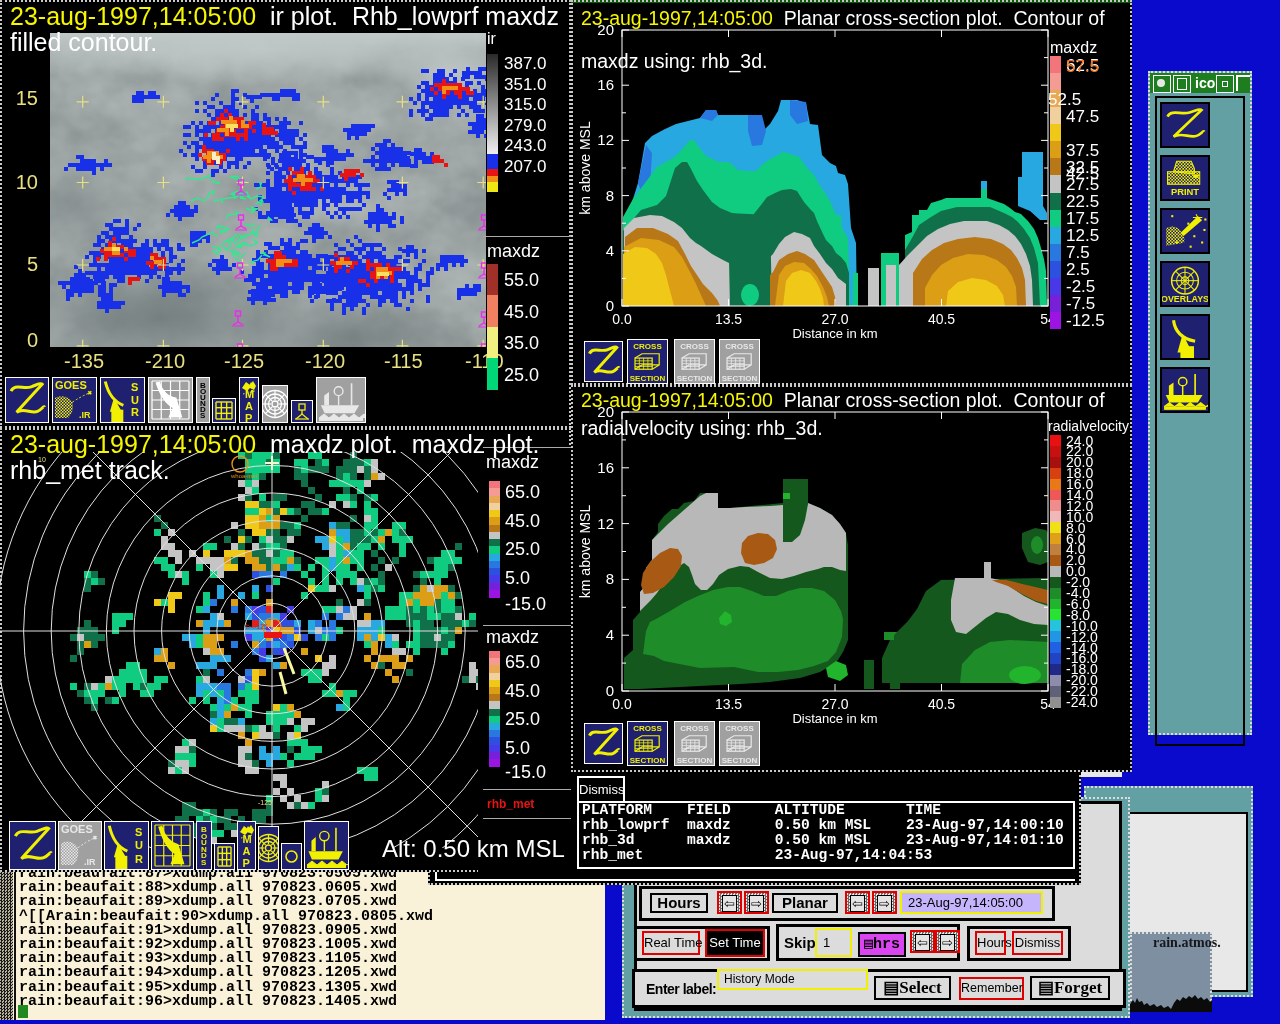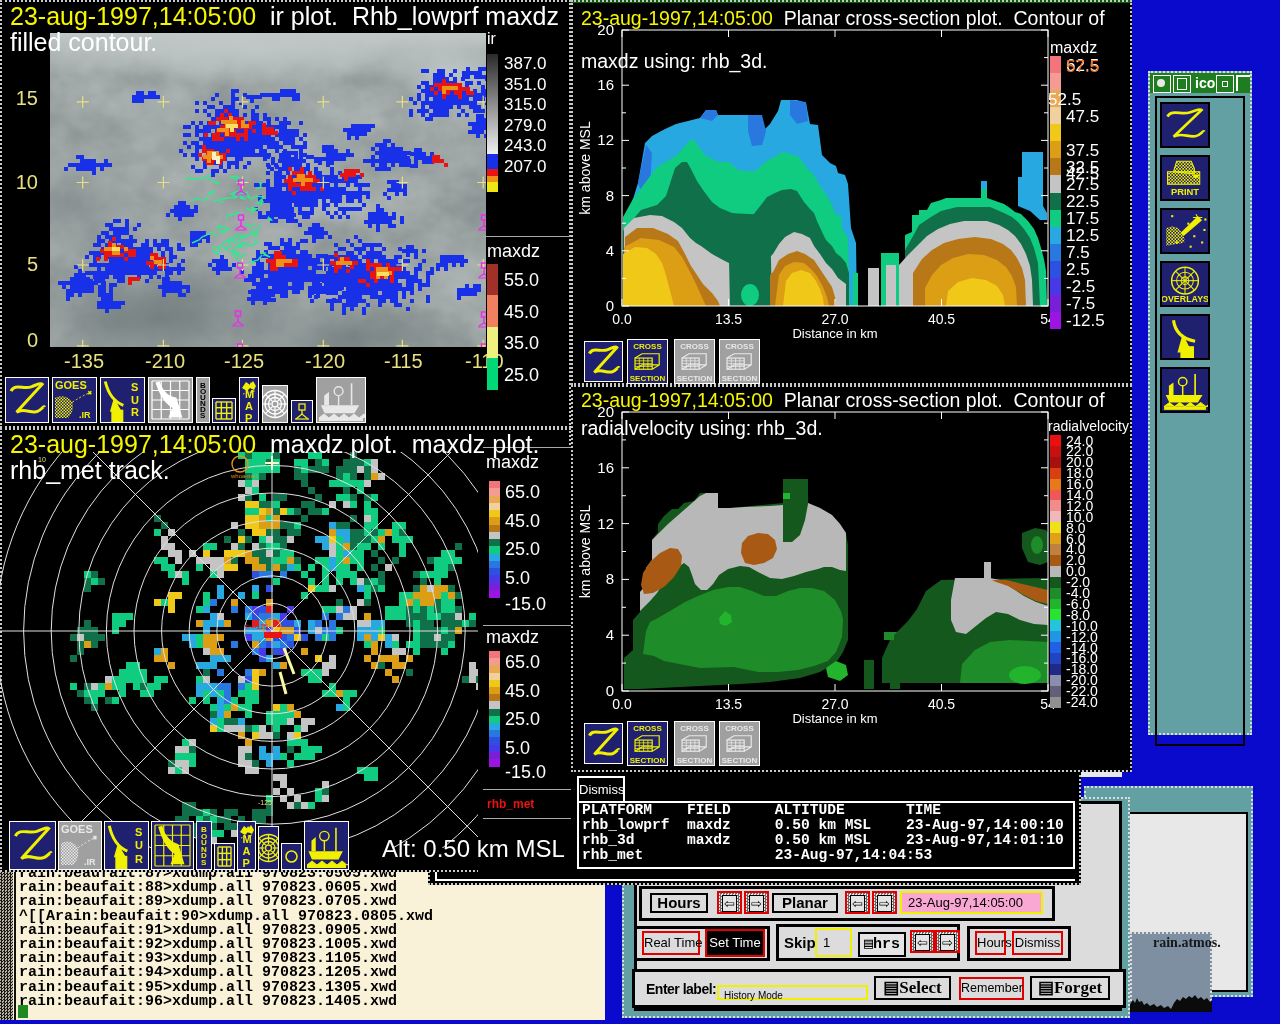--- a/index.html
+++ b/index.html
@@ -48,38 +48,38 @@
 <div class="abs" style="left:622px;top:797px;width:508px;height:221px;background:#62A0A3;outline:2px dotted #ddd;outline-offset:-2px;">
   <div class="abs" style="left:12px;top:4px;width:488px;height:210px;background:#DCDCDC;border:3px solid #000;box-sizing:border-box;"></div>
 
   <div class="abs" style="left:17px;top:89px;width:416px;height:35px;border:3px solid #000;box-sizing:border-box;background:#DCDCDC;"></div>
   <div class="abs" style="left:28px;top:96px;width:58px;height:20px;border:2px solid #000;background:#DCDCDC;box-sizing:border-box;text-align:center;font-weight:bold;font-size:15px;line-height:16px;">Hours</div>
   <div class="abs arrowbtn" style="left:95px;top:94px;"><span>⇦</span></div>
   <div class="abs arrowbtn" style="left:122px;top:94px;"><span>⇨</span></div>
   <div class="abs" style="left:150px;top:96px;width:66px;height:20px;border:2px solid #000;background:#DCDCDC;box-sizing:border-box;text-align:center;font-weight:bold;font-size:15px;line-height:16px;">Planar</div>
   <div class="abs arrowbtn" style="left:223px;top:94px;"><span>⇦</span></div>
   <div class="abs arrowbtn" style="left:250px;top:94px;"><span>⇨</span></div>
-  <div class="abs" style="left:278px;top:94px;width:143px;height:23px;border:2px solid #f0f000;background:#f9a8d4;box-sizing:border-box;font-size:13px;line-height:19px;padding-left:6px;">23-Aug-97,14:05:00</div>
+  <div class="abs" style="left:278px;top:94px;width:143px;height:23px;border:2px solid #f0f000;background:#c4b5fd;box-sizing:border-box;font-size:13px;line-height:19px;padding-left:6px;">23-Aug-97,14:05:00</div>
 
   <div class="abs" style="left:12px;top:129px;width:136px;height:35px;border:3px solid #000;box-sizing:border-box;background:#DCDCDC;"></div>
   <div class="abs" style="left:20px;top:134px;width:58px;height:24px;border:2px solid #e00000;box-sizing:border-box;background:#DCDCDC;text-align:center;font-size:13px;line-height:20px;white-space:nowrap;">Real Time</div>
   <div class="abs" style="left:83px;top:132px;width:60px;height:28px;border:2px solid #e00000;box-sizing:border-box;background:#000;color:#fff;text-align:center;font-size:13px;line-height:24px;white-space:nowrap;">Set Time</div>
   <div class="abs" style="left:154px;top:127px;width:184px;height:37px;border:3px solid #000;box-sizing:border-box;background:#DCDCDC;"></div>
   <div class="abs" style="left:162px;top:137px;font-weight:bold;font-size:15px;">Skip</div>
   <div class="abs" style="left:193px;top:131px;width:37px;height:29px;border:2px solid #f0f000;box-sizing:border-box;background:#DCDCDC;font-size:13px;line-height:25px;padding-left:6px;">1</div>
-  <div class="abs" style="left:236px;top:135px;width:48px;height:25px;border:2px solid #000;box-sizing:border-box;background:#e5e5e5;font-weight:bold;font-size:15px;line-height:21px;text-align:center;font-family:'Liberation Mono',monospace;">▤hrs</div>
+  <div class="abs" style="left:236px;top:135px;width:48px;height:25px;border:2px solid #000;box-sizing:border-box;background:#d946ef;font-weight:bold;font-size:15px;line-height:21px;text-align:center;font-family:'Liberation Mono',monospace;">▤hrs</div>
   <div class="abs arrowbtn" style="left:288px;top:133px;"><span>⇦</span></div>
   <div class="abs arrowbtn" style="left:313px;top:133px;"><span>⇨</span></div>
   <div class="abs" style="left:345px;top:129px;width:104px;height:35px;border:3px solid #000;box-sizing:border-box;background:#DCDCDC;"></div>
   <div class="abs" style="left:353px;top:134px;width:31px;height:24px;border:2px solid #e00000;box-sizing:border-box;background:#DCDCDC;text-align:center;font-size:13px;line-height:20px;white-space:nowrap;">Hours</div>
   <div class="abs" style="left:390px;top:134px;width:51px;height:24px;border:2px solid #e00000;box-sizing:border-box;background:#DCDCDC;text-align:center;font-size:13px;line-height:20px;white-space:nowrap;">Dismiss</div>
 
   <div class="abs" style="left:10px;top:172px;width:494px;height:39px;border:3px solid #000;box-sizing:border-box;background:#DCDCDC;"></div>
   <div class="abs" style="left:24px;top:184px;font-weight:bold;font-size:14px;letter-spacing:-0.5px;white-space:nowrap;">Enter label:</div>
-  <div class="abs" style="left:95px;top:188px;width:151px;height:15px;border:2px solid #f0f000;box-sizing:border-box;background:#DCDCDC;font-size:10px;line-height:17px;padding-left:5px;">History Mode</div>
+  <div class="abs" style="left:95px;top:172px;width:151px;height:21px;border:2px solid #f0f000;box-sizing:border-box;background:#DCDCDC;font-size:12px;line-height:17px;padding-left:5px;">History Mode</div>
   <div class="abs" style="left:252px;top:179px;width:77px;height:24px;border:2px solid #000;box-sizing:border-box;background:#DCDCDC;font-family:'Liberation Serif',serif;font-weight:bold;font-size:17px;line-height:20px;text-align:center;">▤Select</div>
   <div class="abs" style="left:337px;top:180px;width:65px;height:23px;border:2px solid #e00000;box-sizing:border-box;background:#DCDCDC;text-align:center;font-size:12.5px;line-height:19px;white-space:nowrap;">Remember</div>
   <div class="abs" style="left:408px;top:179px;width:80px;height:24px;border:2px solid #000;box-sizing:border-box;background:#DCDCDC;font-family:'Liberation Serif',serif;font-weight:bold;font-size:17px;line-height:20px;text-align:center;">▤Forget</div>
 </div>
 
 <div class="abs" style="left:428px;top:770px;width:653px;height:115px;background:#000;outline:2px dotted #c8c8c8;outline-offset:-2px;">
   <div class="abs" style="left:8px;top:109px;width:639px;height:2px;background:#fff;"></div>
   <div class="abs" style="left:7px;top:101px;width:2px;height:10px;background:#fff;"></div>
   <div class="abs" style="left:149px;top:6px;width:44px;height:23px;border:2px solid #fff;color:#fff;font-size:13px;text-align:center;line-height:23px;">Dismiss</div>
   <div class="abs" style="left:149px;top:31px;width:498px;height:68px;border:2px solid #fff;box-sizing:border-box;"></div>

